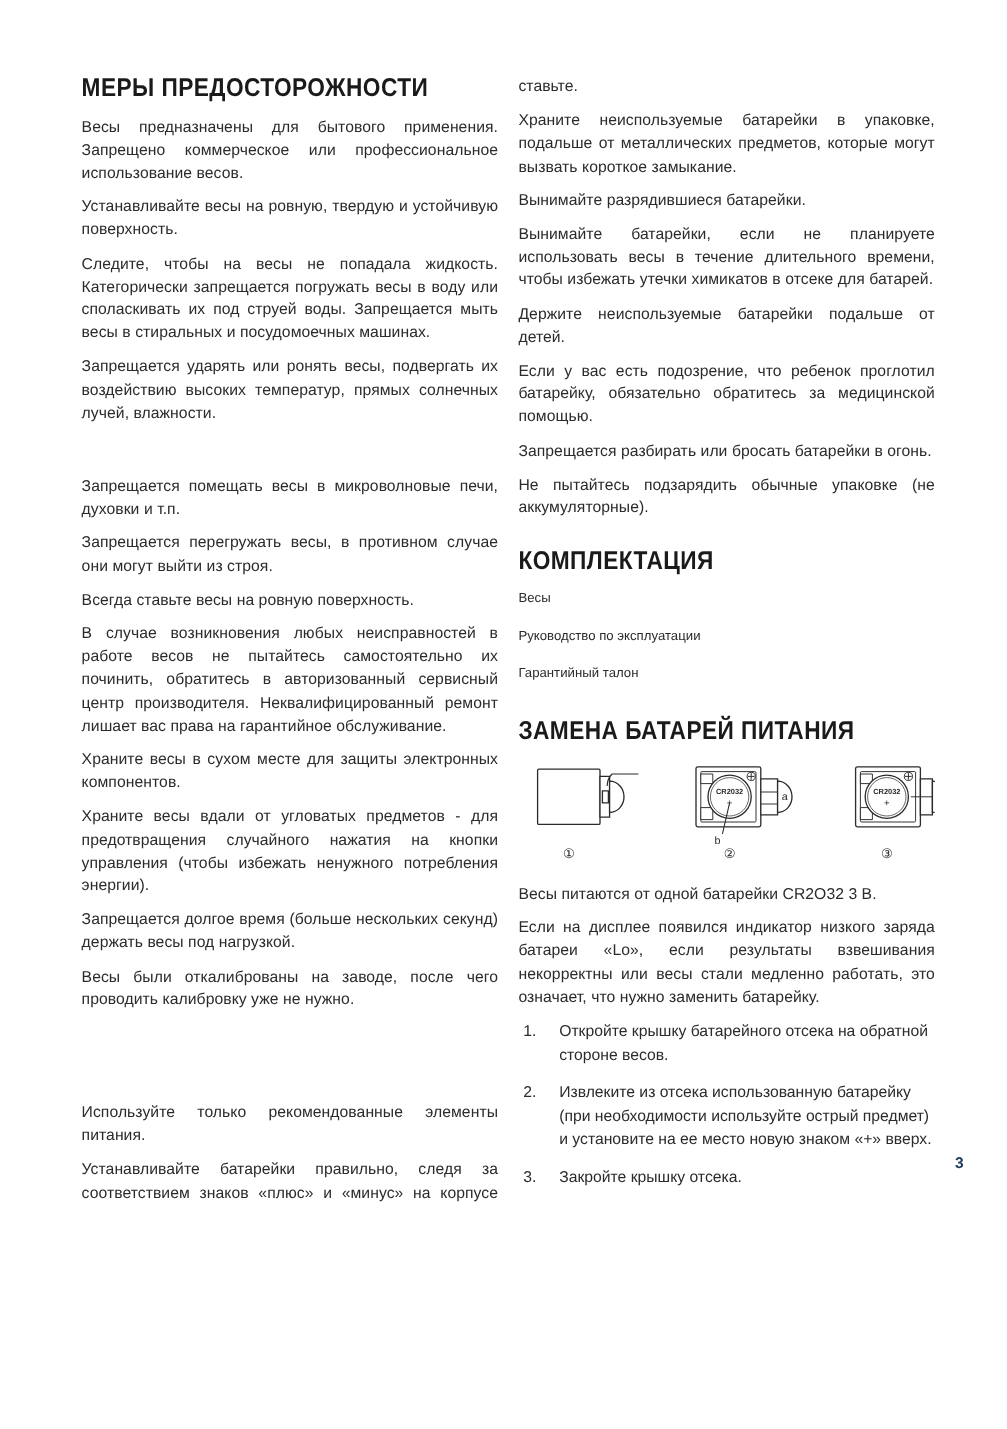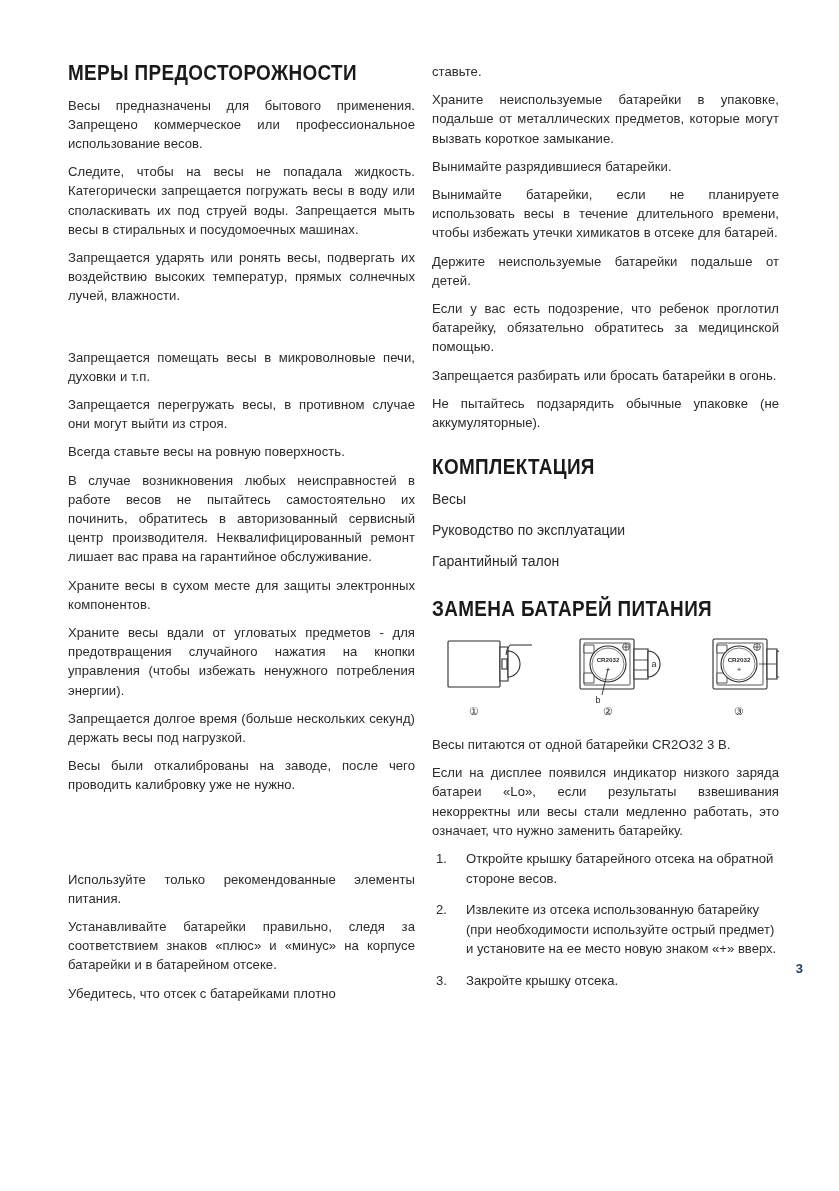--- a/index.html
+++ b/index.html
@@ -39,21 +39,21 @@
   p.body-text {
     font-size: 13.1px;
     line-height: 19.2px;
     margin: 0 0 9px 0;
     text-align: justify;
     text-justify: inter-word;
     color: #2b2b2b;
     letter-spacing: 0.05px;
   }
   p.list-plain {
-    font-size: 14px;
+    font-size: 11px;
     line-height: 19.2px;
     margin: 0 0 12px 0;
     text-align: left;
     color: #2b2b2b;
   }
   .gap-lg { height: 33px; }
   .gap-xl { height: 66px; }
   .gap-md { height: 15px; }
 
   ol.numbered {
@@ -100,20 +100,21 @@
 </head>
 <body>
 
 <div class="page">
 
   <div class="col col-left">
 
     <h2 class="section-heading">МЕРЫ ПРЕДОСТОРОЖНОСТИ</h2>
 
     <p class="body-text">Весы предназначены для бытового применения. Запрещено коммерческое или профессиональное использование весов.</p>
+    <p class="body-text">Устанавливайте весы на ровную, твердую и устойчивую поверхность.</p>
     <p class="body-text"> Следите, чтобы на весы не попадала жидкость. Категорически запрещается погружать весы в воду или споласкивать их под струей воды. Запрещается мыть весы в стиральных и посудомоечных машинах.</p>
     <p class="body-text"> Запрещается ударять или ронять весы, подвергать их воздействию высоких температур, прямых солнечных лучей, влажности.</p>
 
     <div class="gap-lg"></div>
 
     <p class="body-text">Запрещается помещать весы в микроволновые печи, духовки и т.п.</p>
     <p class="body-text">Запрещается перегружать весы, в противном случае они могут выйти из строя.</p>
     <p class="body-text"> Всегда ставьте весы на ровную поверхность.</p>
     <p class="body-text">В случае возникновения любых неисправностей в работе весов не пытайтесь самостоятельно их починить, обратитесь в авторизованный сервисный центр производителя. Неквалифицированный ремонт лишает вас права на гарантийное обслуживание.</p>
     <p class="body-text">Храните весы в сухом месте для защиты электронных компонентов.</p>

